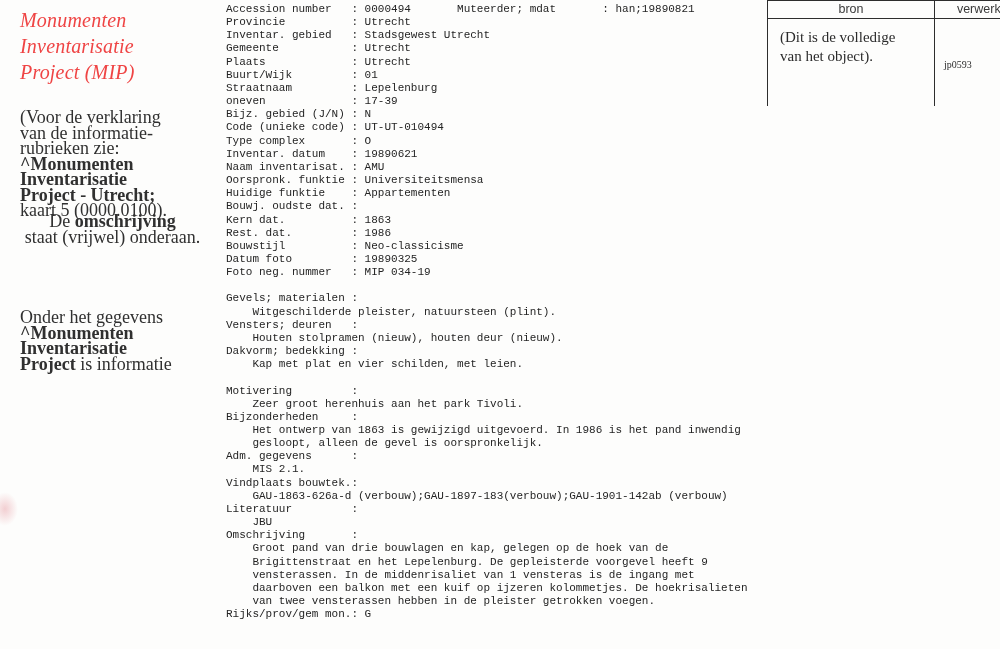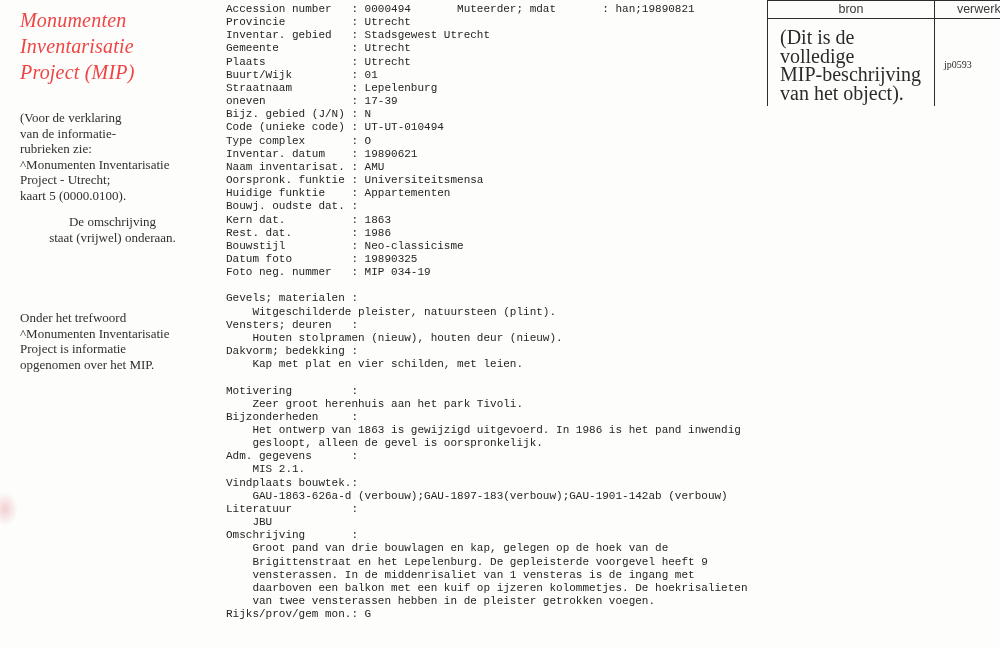--- a/index.html
+++ b/index.html
@@ -23,28 +23,28 @@
     font-weight: normal;
     line-height: 26px;
     color: #ef4444;
     letter-spacing: 0.2px;
     font-style: italic;
   }
   .note {
     position: absolute;
     left: 20px;
     width: 185px;
-    font-size: 13px;
+    font-size: 18px;
     line-height: 15.5px;
     color: #303030;
   }
   .note1 { top: 110px; }
   .note2 { top: 214px; text-align: center; }
   .note3 { top: 310px; }
-  .b { font-weight: normal; }
+  .b { font-weight: bold; }
 
   
   .record {
     position: absolute;
     left: 226px;
     top: 3px;
     margin: 0;
     font-family: "Liberation Mono", monospace;
     font-size: 11px;
     line-height: 13.15px;
@@ -74,21 +74,21 @@
     height: 17px;
     border-bottom: 1.5px solid #2d2d2d;
     font-family: "Liberation Sans", sans-serif;
     font-size: 12.5px;
     line-height: 16px;
     text-align: center;
     color: #3a3a3a;
   }
   .stamp-body-bron {
     padding: 9px 4px 0 12px;
-    font-size: 20px;
+    font-size: 15px;
     line-height: 18.5px;
     color: #2b2b2b;
   }
   .stamp-body-verwerkt {
     padding: 40px 0 0 9px;
     font-size: 10px;
     color: #2b2b2b;
   }
 
   
@@ -121,24 +121,23 @@
     <div class="b">Project - Utrecht;</div>
     <div>kaart 5 (0000.0100).</div>
   </div>
 
   <div class="note note2">
     <div><span>De </span><span class="b">omschrijving</span></div>
     <div>staat (vrijwel) onderaan.</div>
   </div>
 
   <div class="note note3">
-    <div>Onder het trefwoord</div>
+    <div>Onder het gegevens</div>
     <div class="b">^Monumenten Inventarisatie</div>
     <div><span class="b">Project</span><span> is informatie</span></div>
-    <div>opgenomen over het MIP.</div>
   </div>
 
   <pre class="record">Accession number   : 0000494       Muteerder; mdat       : han;19890821
 Provincie          : Utrecht
 Inventar. gebied   : Stadsgewest Utrecht
 Gemeente           : Utrecht
 Plaats             : Utrecht
 Buurt/Wijk         : 01
 Straatnaam         : Lepelenburg
 oneven             : 17-39
@@ -180,21 +179,20 @@
     vensterassen. In de middenrisaliet van 1 vensteras is de ingang met
     daarboven een balkon met een kuif op ijzeren kolommetjes. De hoekrisalieten
     van twee vensterassen hebben in de pleister getrokken voegen.
 Rijks/prov/gem mon.: G</pre>
 
   <div class="stamp">
     <div class="stamp-col stamp-col-bron">
       <div class="stamp-header">bron</div>
       <div class="stamp-body-bron">
         <div>(Dit is de volledige</div>
-        <div>MIP-beschrijving</div>
         <div>van het object).</div>
       </div>
     </div>
     <div class="stamp-col stamp-col-verwerkt">
       <div class="stamp-header">verwerkt</div>
       <div class="stamp-body-verwerkt">jp0593</div>
     </div>
   </div>
 
   <div class="smudge"></div>

